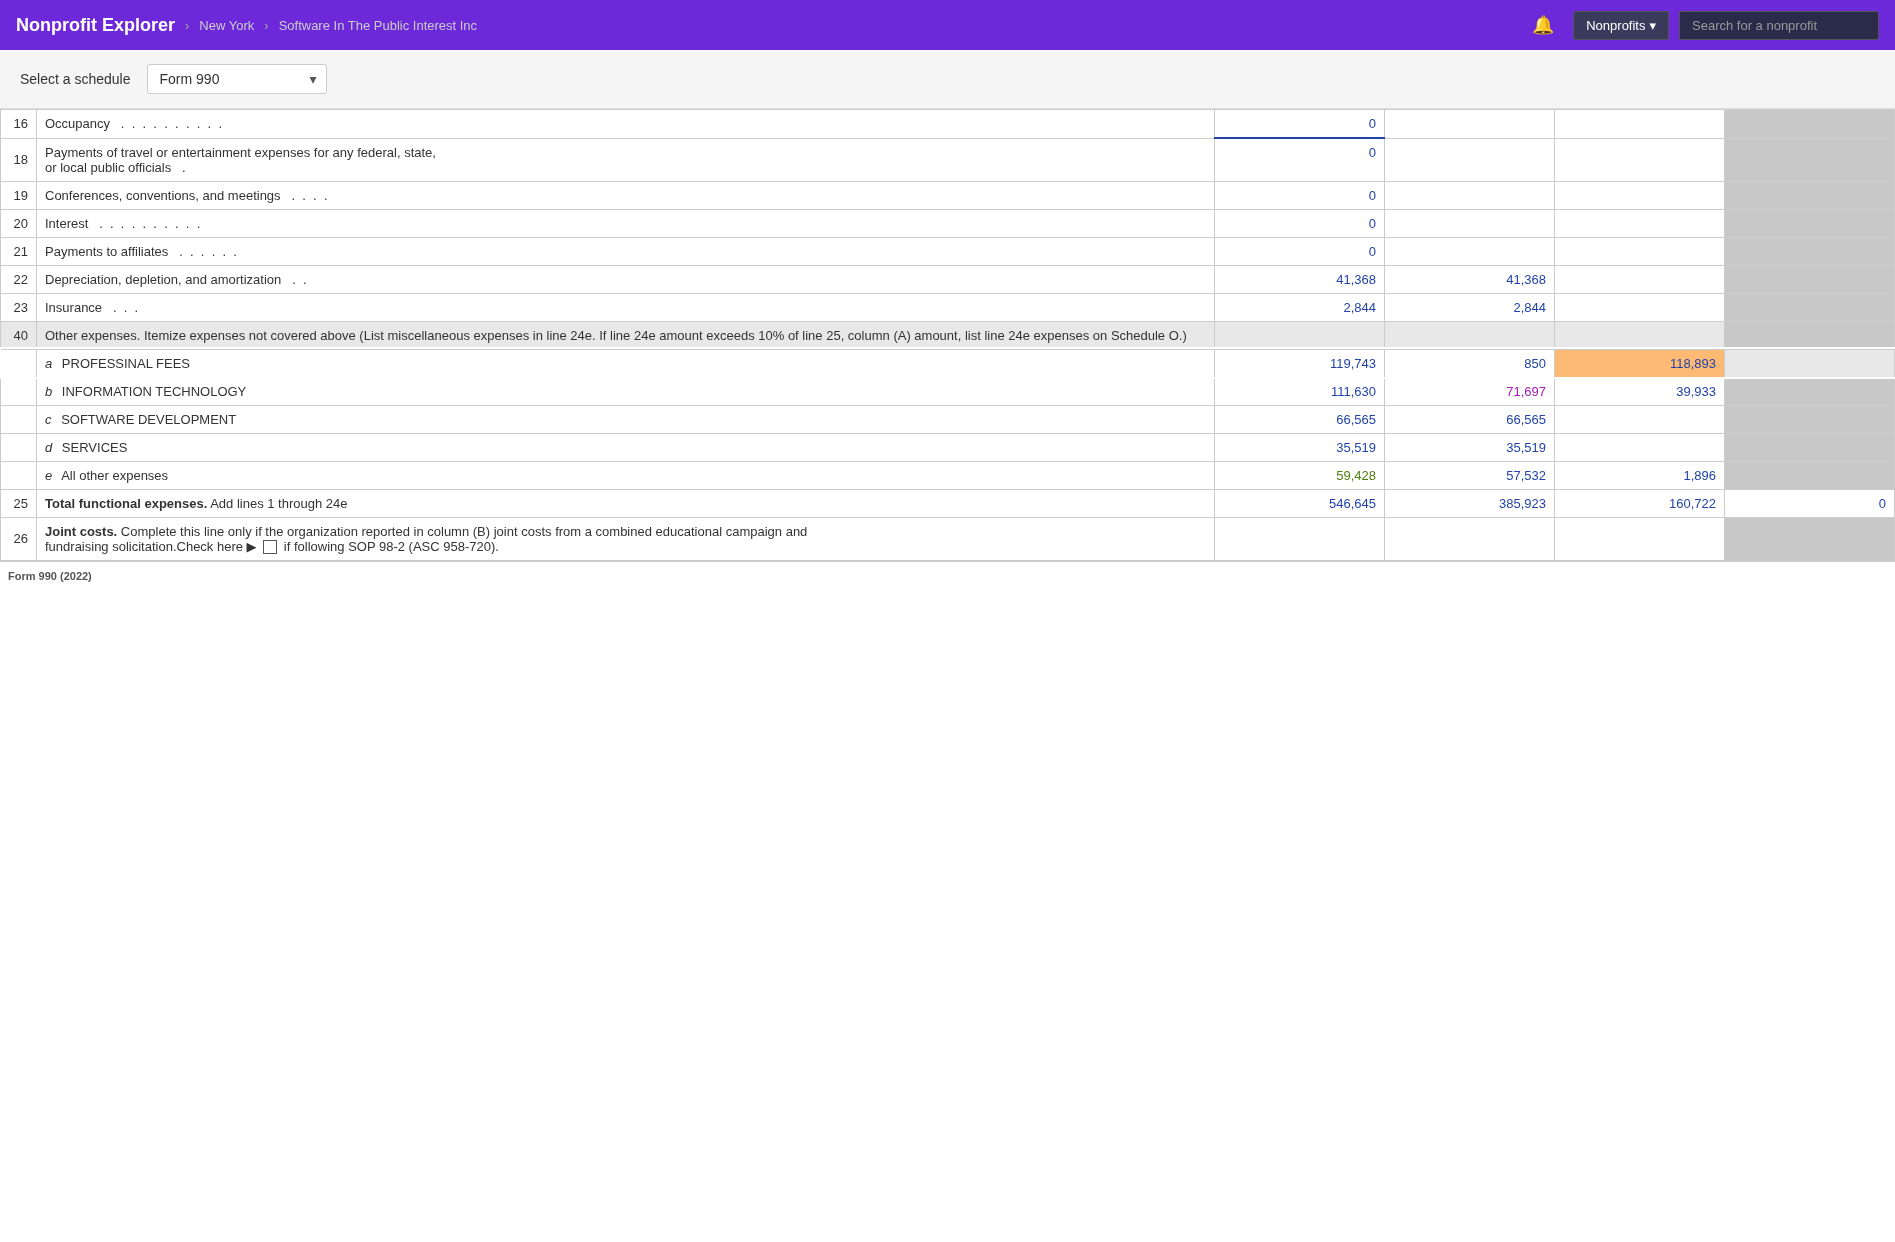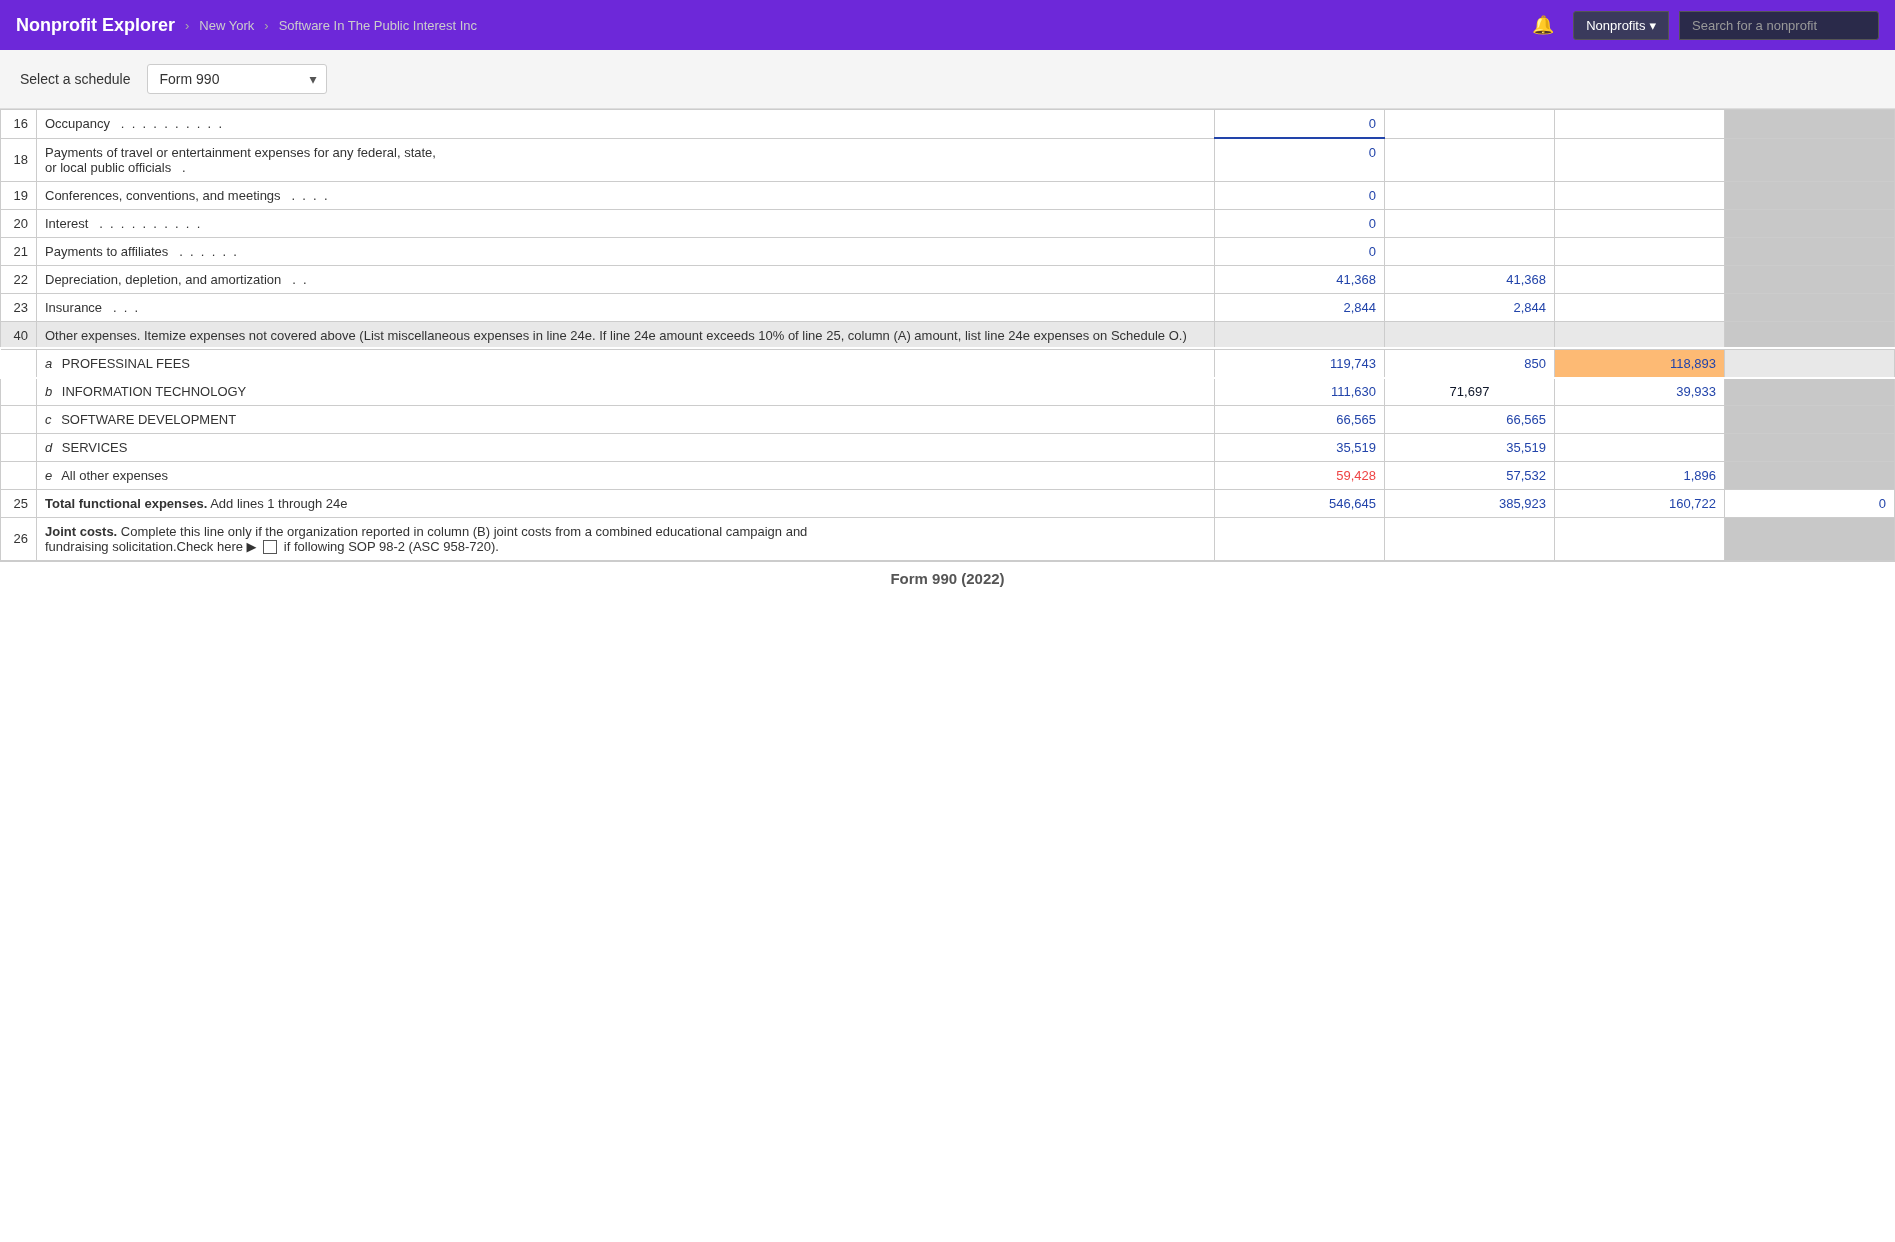--- a/index.html
+++ b/index.html
@@ -121,23 +121,23 @@
     }
     .val-col {
       text-align: right;
       color: #2244aa;
       white-space: nowrap;
       width: 170px;
     }
     .dark-bg { background-color: #c8c8c8; }
     
     .form-footer {
-      text-align: center;
-      padding: 8px 20px;
-      font-size: 15px;
+      text-align: left;
+      padding: 8px 8px;
+      font-size: 11px;
       color: #555;
       border-top: 1px solid #ccc;
     }
     .form-footer span { font-weight: bold; }
 
     
     .checkbox-inline {
       display: inline-block;
       width: 14px;
       height: 14px;
@@ -265,21 +265,21 @@
         <td class="val-col" style="background:#e8e8e8;"></td>
       </tr>
 
       <tr>
         <td class="row-num"></td>
         <td class="row-label">
           <span style="font-style:italic; margin-right:6px;">b</span>
           <span>INFORMATION TECHNOLOGY</span>
         </td>
         <td class="val-col" style="color:#2244aa;">111,630</td>
-        <td class="val-col" style="color:#0f172a;text-align:center;">71,697</td>
+        <td class="val-col" style="color:#a21caf;">71,697</td>
         <td class="val-col" style="color:#2244aa;">39,933</td>
         <td class="val-col dark-bg"></td>
       </tr>
 
       <tr>
         <td class="row-num"></td>
         <td class="row-label">
           <span style="font-style:italic; margin-right:6px;">c</span>
           <span>SOFTWARE DEVELOPMENT</span>
         </td>
@@ -300,21 +300,21 @@
         <td class="val-col"></td>
         <td class="val-col dark-bg"></td>
       </tr>
 
       <tr>
         <td class="row-num"></td>
         <td class="row-label">
           <span style="font-style:italic; margin-right:6px;">e</span>
           <span>All other expenses</span>
         </td>
-        <td class="val-col" style="color:#ef4444;margin-left:44px;">59,428</td>
+        <td class="val-col" style="color:#4d7c0f;margin-left:44px;">59,428</td>
         <td class="val-col" style="color:#2244aa;">57,532</td>
         <td class="val-col" style="color:#2244aa;">1,896</td>
         <td class="val-col dark-bg"></td>
       </tr>
 
       <tr>
         <td class="row-num">25</td>
         <td class="row-label">
           <strong>Total functional expenses.</strong> Add lines 1 through 24e
         </td>

